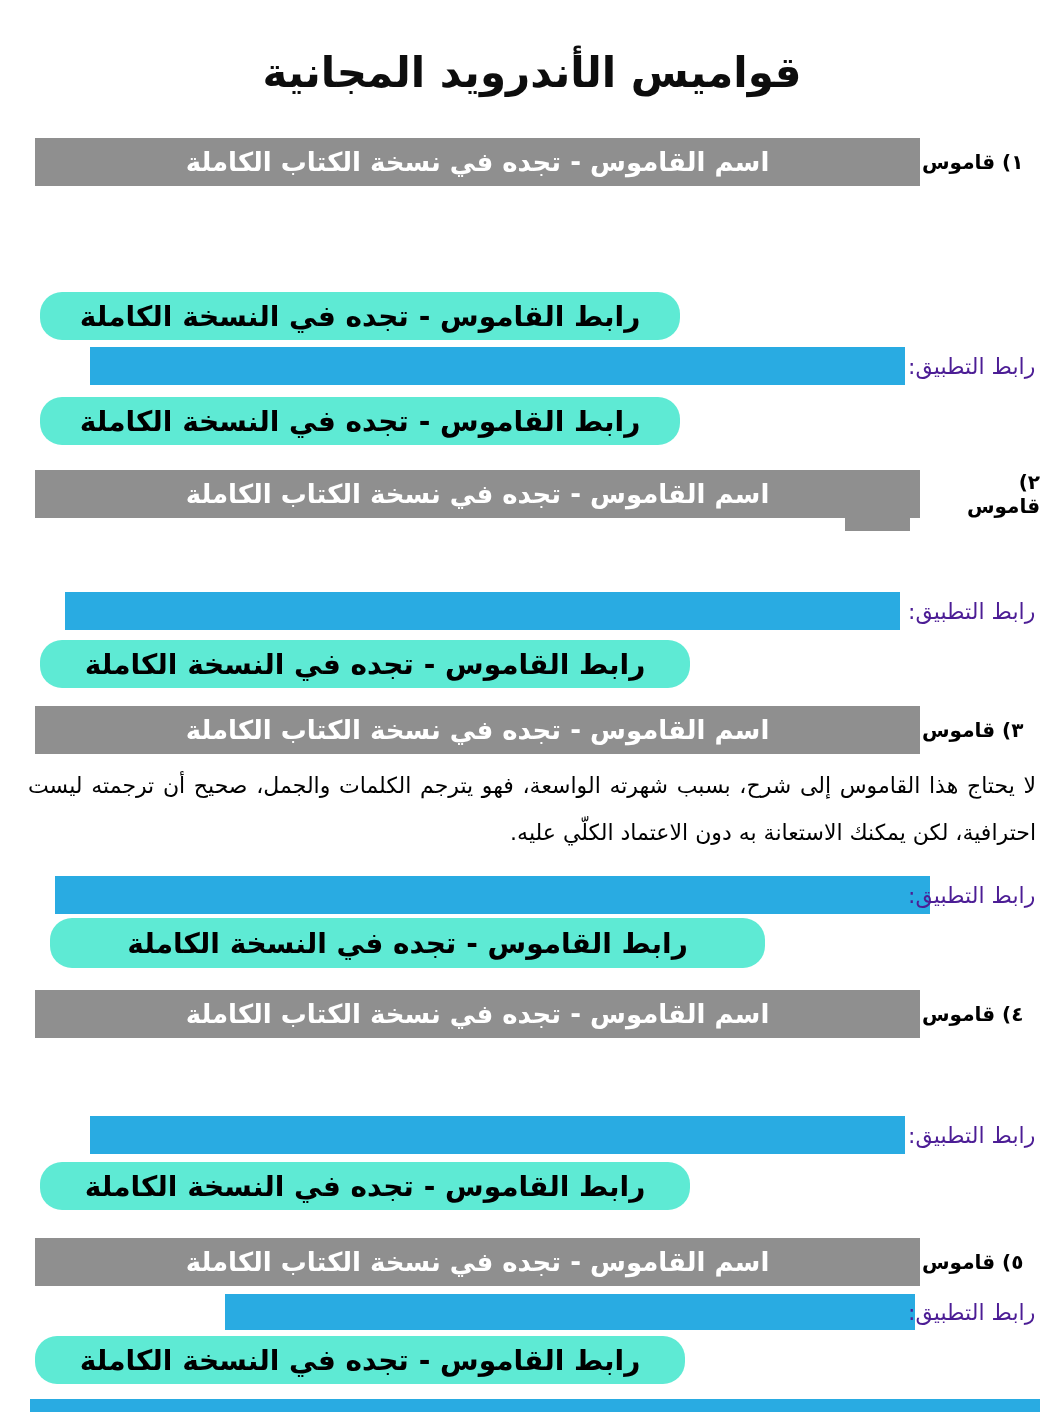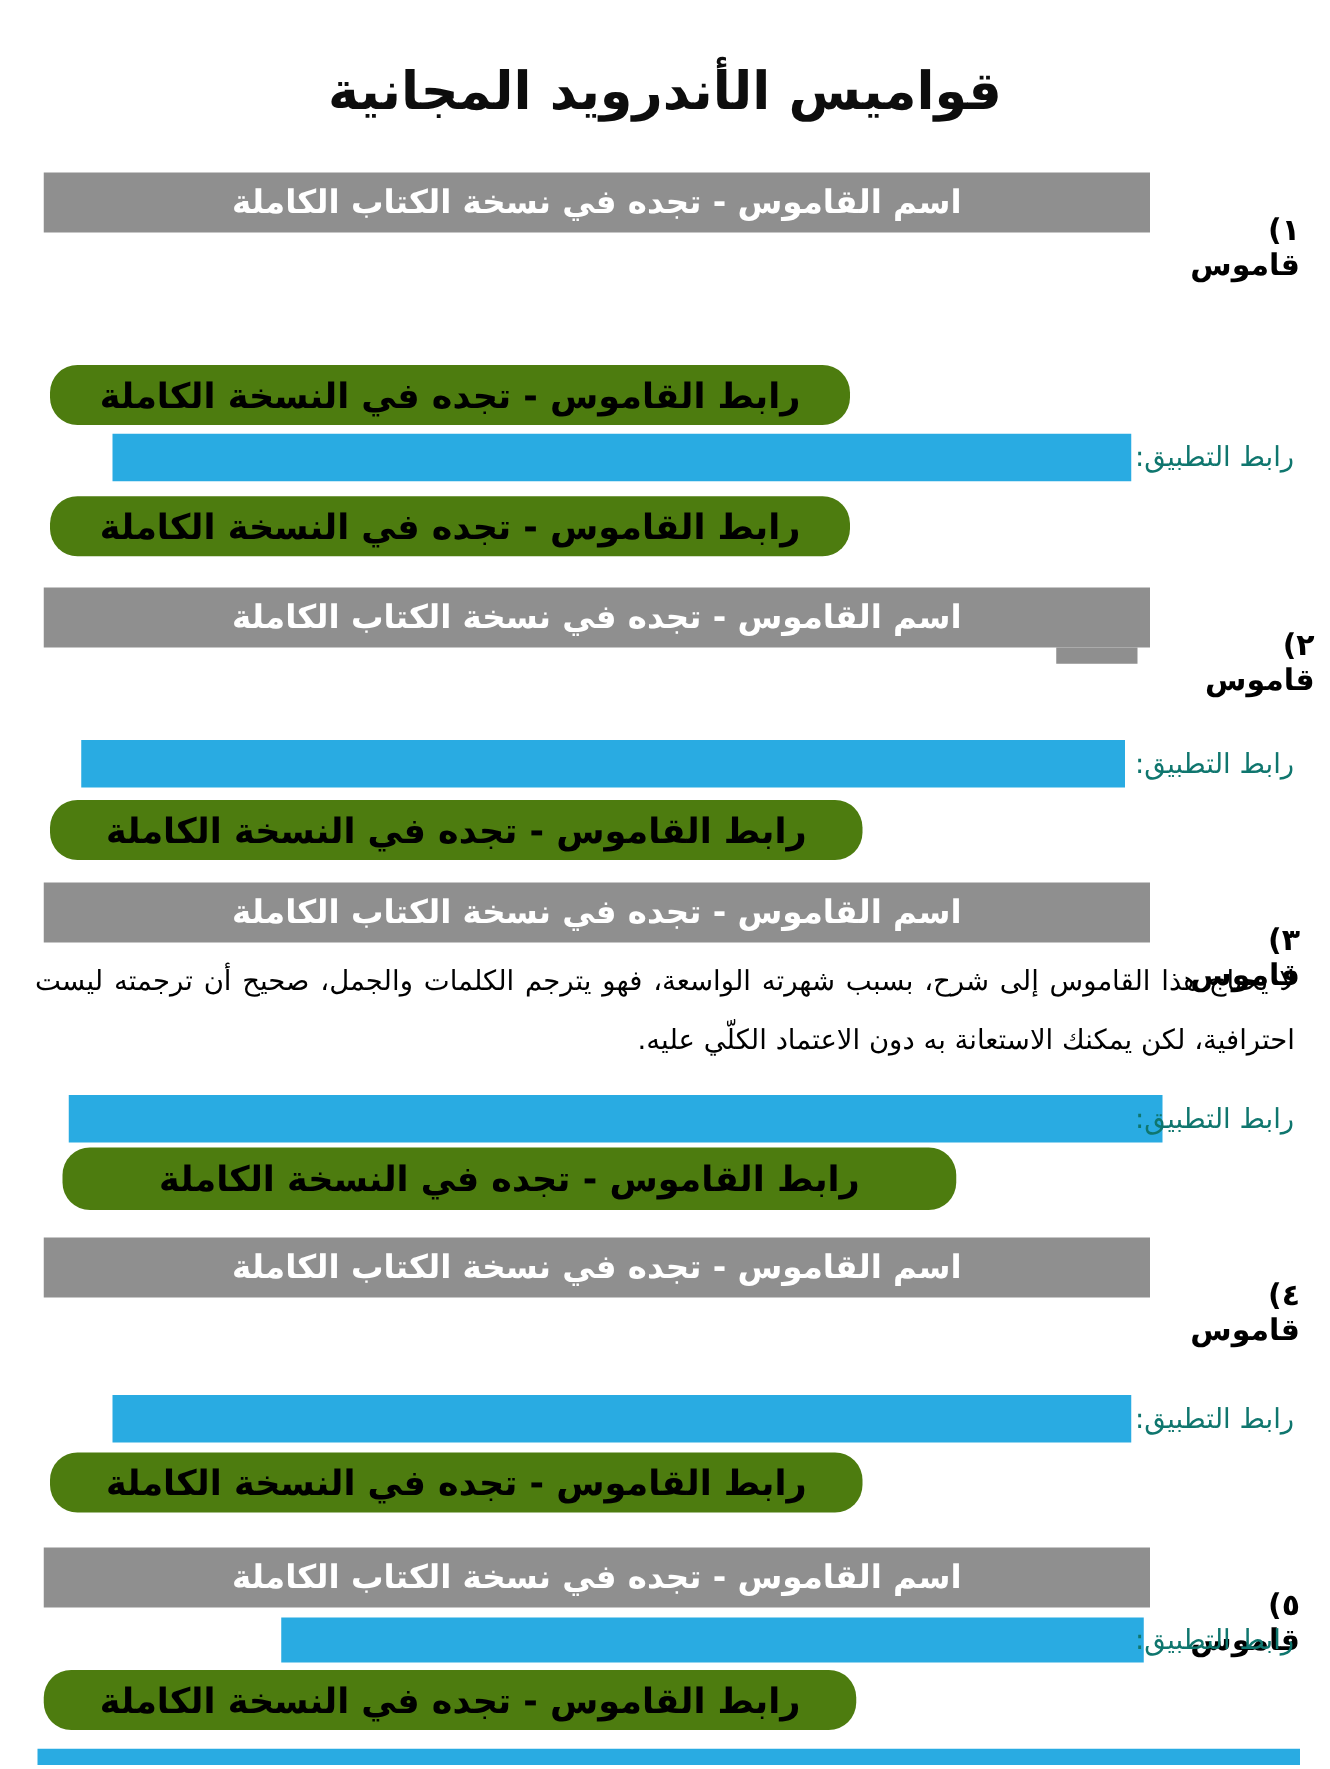--- a/index.html
+++ b/index.html
@@ -21,49 +21,49 @@
     position:absolute;left:35px;width:885px;height:48px;
     background:#8f8f8f;
     color:#ffffff;font-weight:bold;font-size:26px;
     display:flex;align-items:center;justify-content:center;
     text-align:center;
   }
   .section-num{
     position:absolute;left:920px;width:120px;height:48px;
     display:flex;align-items:center;justify-content:flex-end;
     direction:rtl;
-    font-weight:bold;font-size:24px;color:#000000;
-    padding-left:2px;box-sizing:border-box;margin-top:36px;
+    font-weight:bold;font-size:20px;color:#000000;
+    padding-left:2px;box-sizing:border-box;
   }
   .gray-stub{
     position:absolute;background:#8f8f8f;
   }
   .desc{
     position:absolute;left:28px;width:1008px;
     direction:rtl;text-align:justify;
     font-size:22px;line-height:47px;color:#000000;
     margin:0;
   }
   .yellow-bar{
     position:absolute;height:48px;
-    background:#4d7c0f;
+    background:#5eead4;
     color:#000000;font-weight:bold;font-size:28px;
     display:flex;align-items:center;justify-content:center;
     text-align:center;
     border-radius:22px;
   }
   .blue-bar{
     position:absolute;height:38px;
     background:#29abe2;
   }
   .link-label{
     position:absolute;left:908px;width:130px;height:42px;
     display:flex;align-items:center;justify-content:flex-end;
     direction:rtl;
-    font-size:22px;color:#0f766e;
+    font-size:22px;color:#4c1d95;
   }
   .bottom-strip{
     position:absolute;top:1399px;left:30px;width:1010px;height:13px;
     background:#29abe2;
   }
 </style>
 </head>
 <body>
 
 <div class="page">

